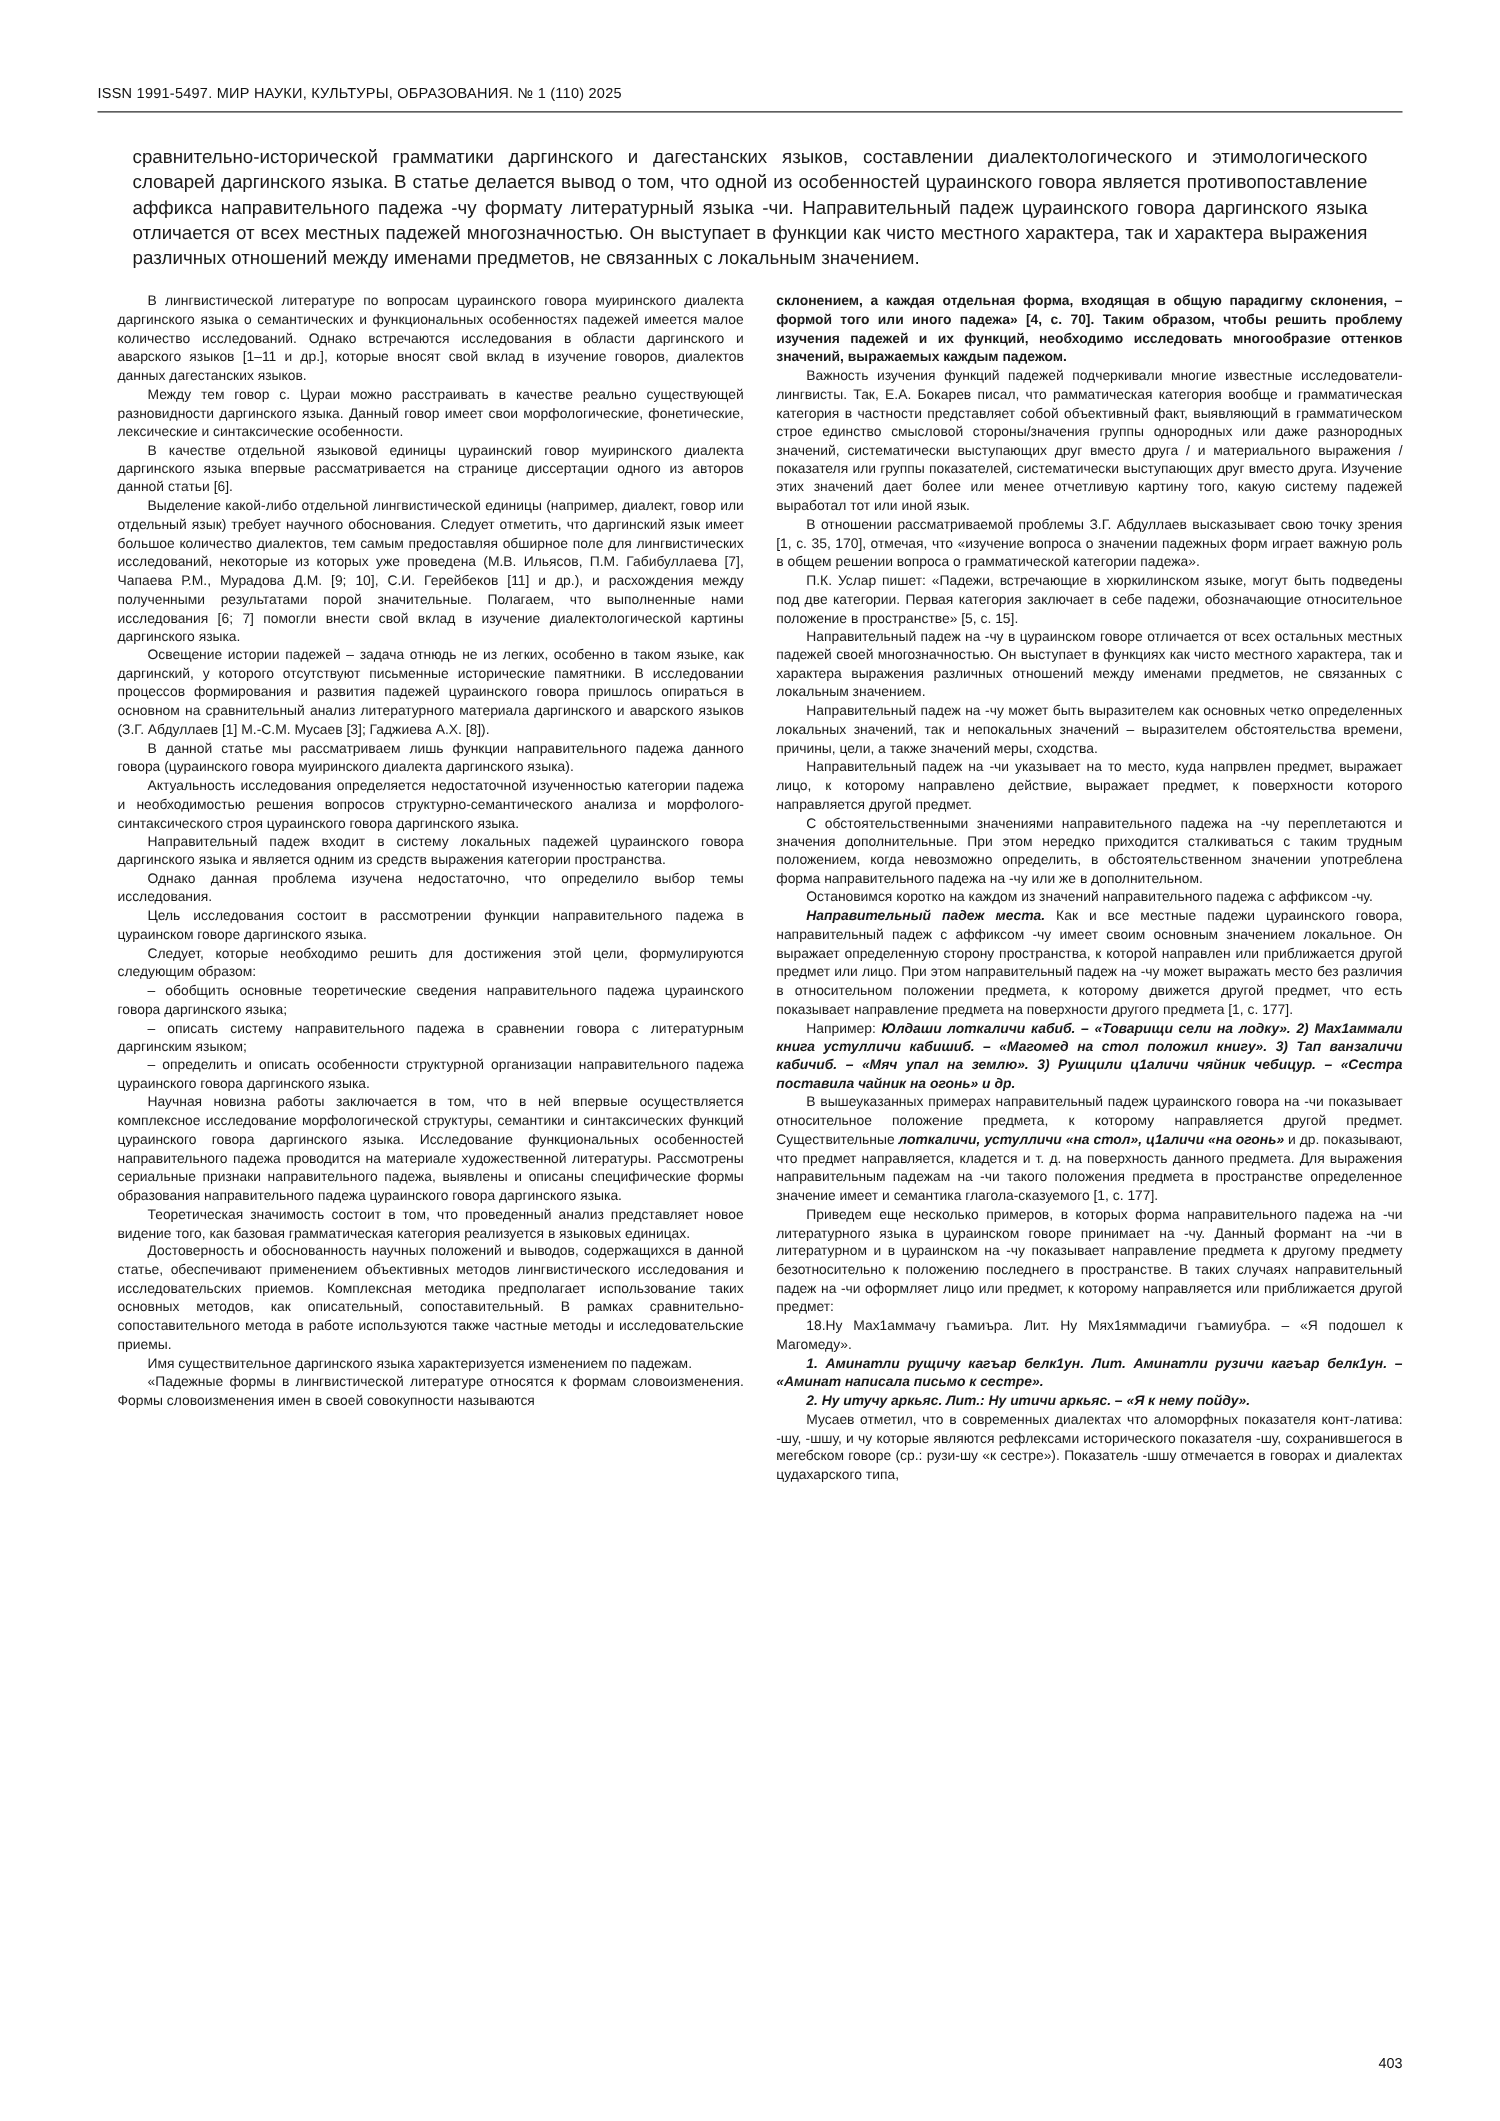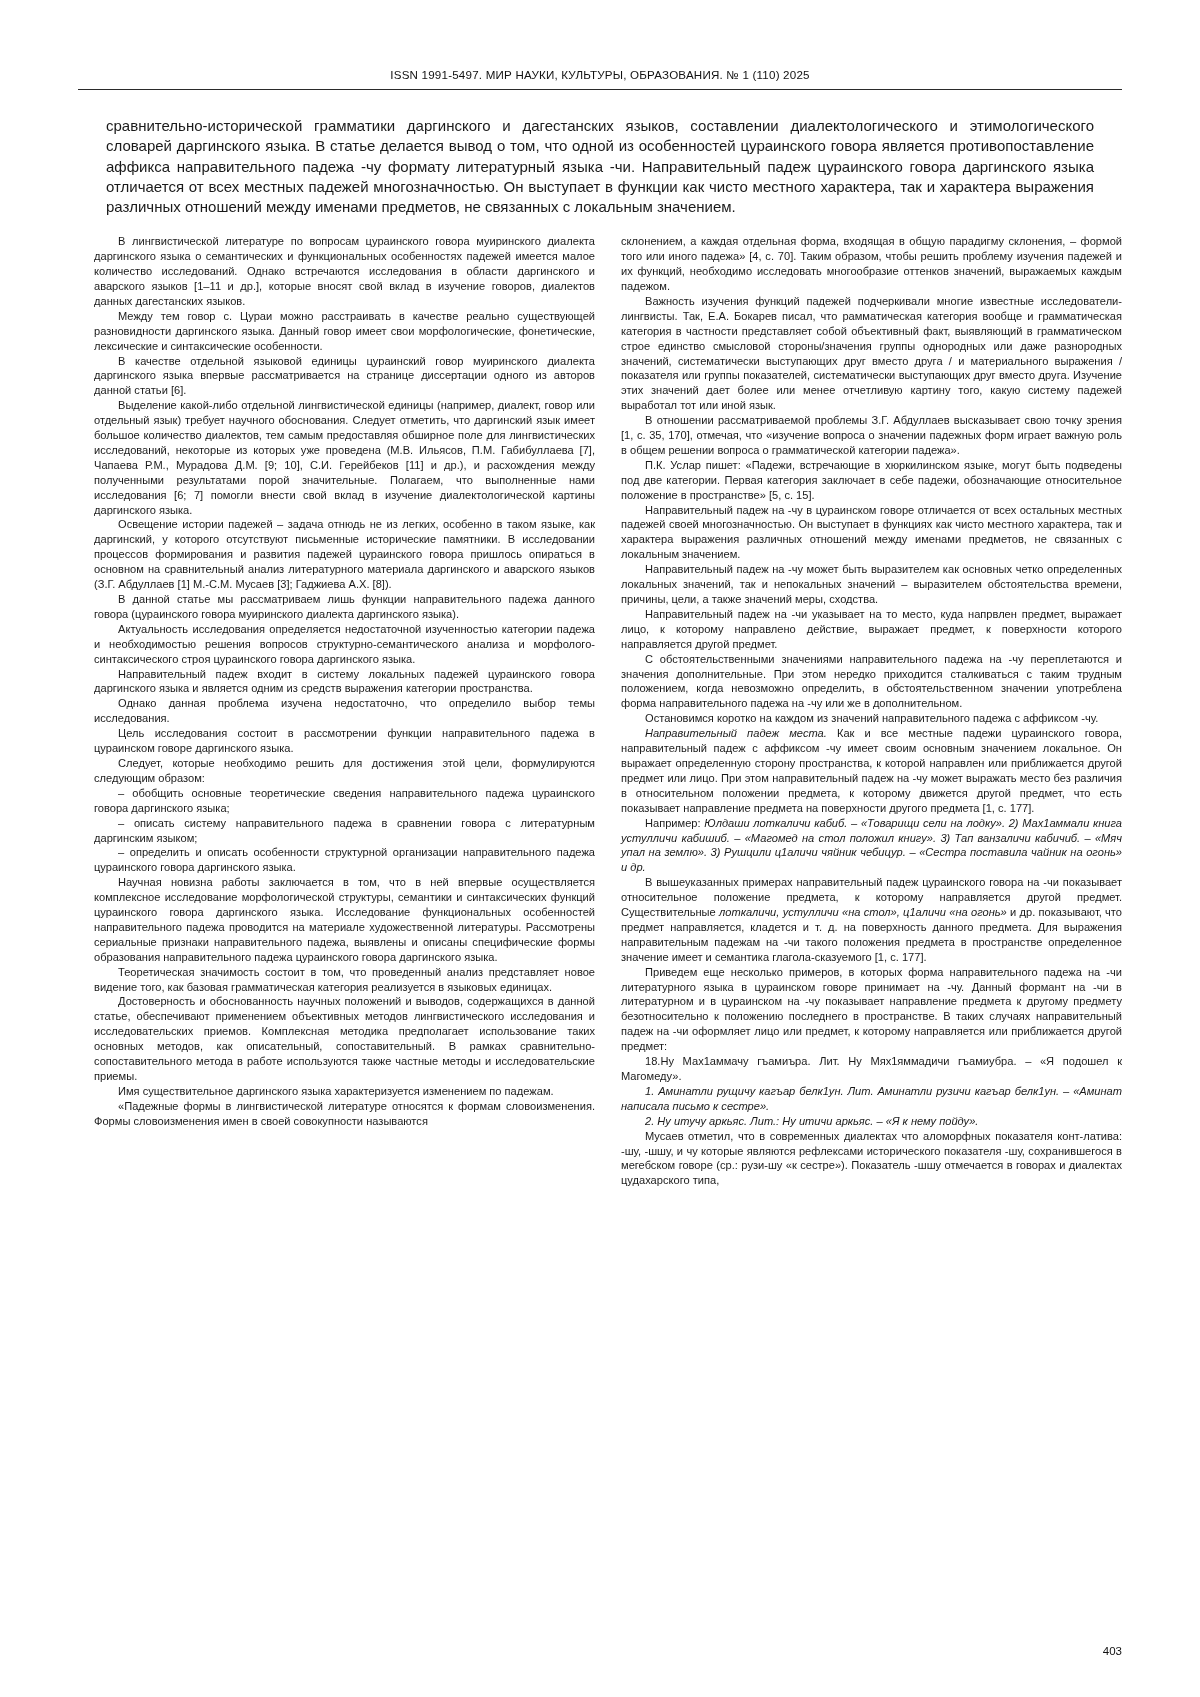--- a/index.html
+++ b/index.html
@@ -15,21 +15,20 @@
     position: relative;
   }
   .page {
     position: relative;
     width: 1200px;
     height: 1697px;
     box-sizing: border-box;
     padding: 68px 78px 40px 78px;
   }
   .running-head {
-    text-align: center;
     font-size: 11.6px;
     letter-spacing: 0.2px;
     color: #111;
     margin: 0 0 6px 0;
   }
   .rule {
     border: 0;
     border-top: 1px solid #2a2a2a;
     margin: 8px 0 26px 0;
   }
@@ -66,22 +65,23 @@
     line-height: 1.345;
     text-align: justify;
     hyphens: auto;
   }
   .col p {
     margin: 0;
     text-indent: 24px;
   }
   .col p.noind {
     text-indent: 0;
+    font-weight: bold;
   }
-  i, .it { font-style: italic; }
+  i, .it { font-style: italic; font-weight: bold; }
   .page-number {
     position: absolute;
     right: 78px;
     bottom: 40px;
     font-size: 11.5px;
     color: #111;
     margin-left: 47px;
   }
 </style>
 </head>

